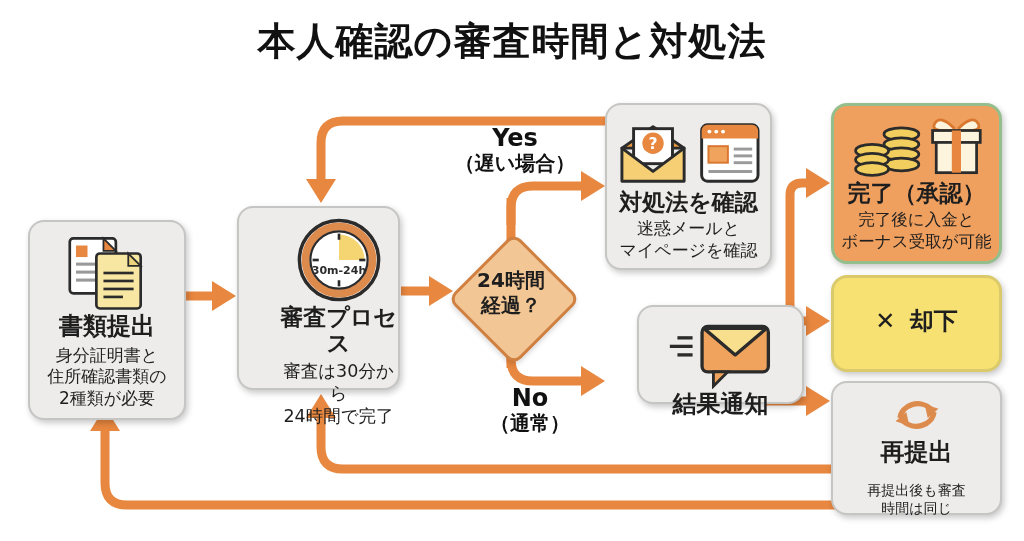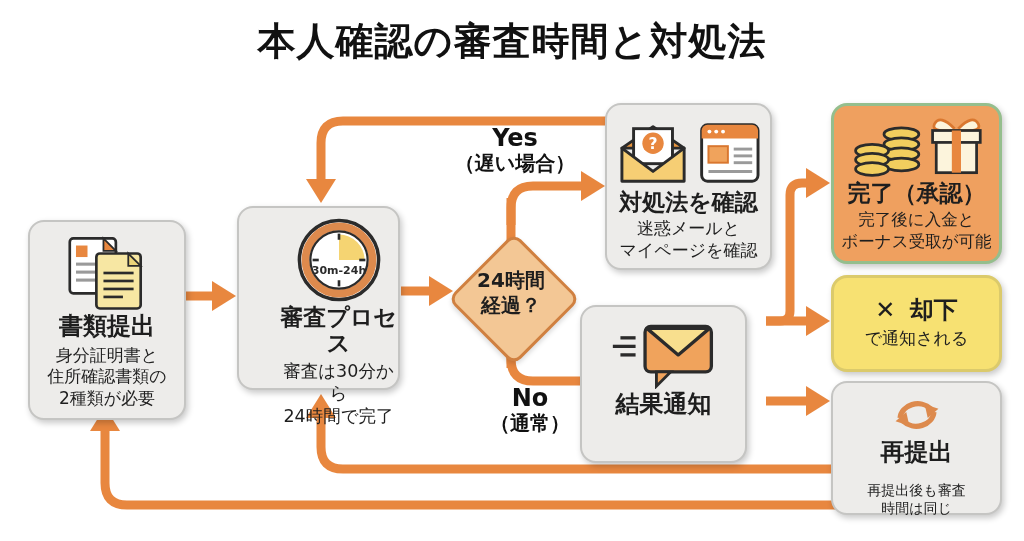--- a/index.html
+++ b/index.html
@@ -24,21 +24,21 @@
   
   #node-submit{left:28px;top:220px;width:158px;height:200px;}
   #node-submit .box-title{font-size:24px;margin-top:1px;}
   #node-submit .box-desc{font-size:17px;margin-top:4px;}
   #node-process{left:237px;top:206px;width:163px;height:184px;padding-left:40px;}
   #node-process .box-title{font-size:23px;margin-top:0;}
   #node-process .box-desc{font-size:17.5px;margin-top:3px;}
   #node-remedy{left:605px;top:103px;width:167px;height:167px;}
   #node-remedy .box-title{font-size:23px;margin-top:2px;text-align:right;}
   #node-remedy .box-desc{font-size:17px;margin-top:3px;}
-  #node-result{left:580px;top:305px;width:167px;height:158px;}
+  #node-result{left:637px;top:305px;width:167px;height:99px;}
   #node-result .box-title{font-size:24px;margin-top:2px;}
   #node-complete{left:831px;top:103px;width:171px;height:161px;background:#EFA05F;border:3px solid #95BE8D;}
   #node-complete .box-title{font-size:23px;margin-top:0;}
   #node-complete .box-desc{font-size:16.5px;margin-top:3px;}
   #node-reject{left:831px;top:275px;width:171px;height:97px;background:#F7E172;border:3px solid #DBCA6B;justify-content:center;}
   #node-reject .box-title{font-size:24px;}
   #node-reject .box-desc{font-size:17px;margin-top:3px;}
   #node-resubmit{left:831px;top:381px;width:171px;height:134px;}
   #node-resubmit .box-title{font-size:24px;margin-top:1px;text-align:center;}
   #node-resubmit .box-desc{font-size:14px;margin-top:15px;}
@@ -227,21 +227,20 @@
       <div>ボーナス受取が可能</div>
     </div>
   </div>
 
   <div class="node" id="node-reject">
     <div class="box-title">
       <span>✕</span>
       <span style="margin-left:6px;">却下</span>
     </div>
     <div class="box-desc">
-      <div>で通知される</div>
     </div>
   </div>
 
   <div class="node" id="node-resubmit">
     <div class="icon-wrap" style="margin-top:9px;">
       <svg width="62" height="46" viewBox="0 0 80 60">
         <path d="M18 34 A 23 20 0 0 1 58 22" stroke="#DD8A4D" stroke-width="7" fill="none"></path>
         <polygon points="68,22 50,16 54,34" fill="#DD8A4D"></polygon>
         <path d="M62 26 A 23 20 0 0 1 22 38" stroke="#DD8A4D" stroke-width="7" fill="none"></path>
         <polygon points="12,38 30,44 26,26" fill="#DD8A4D"></polygon>

